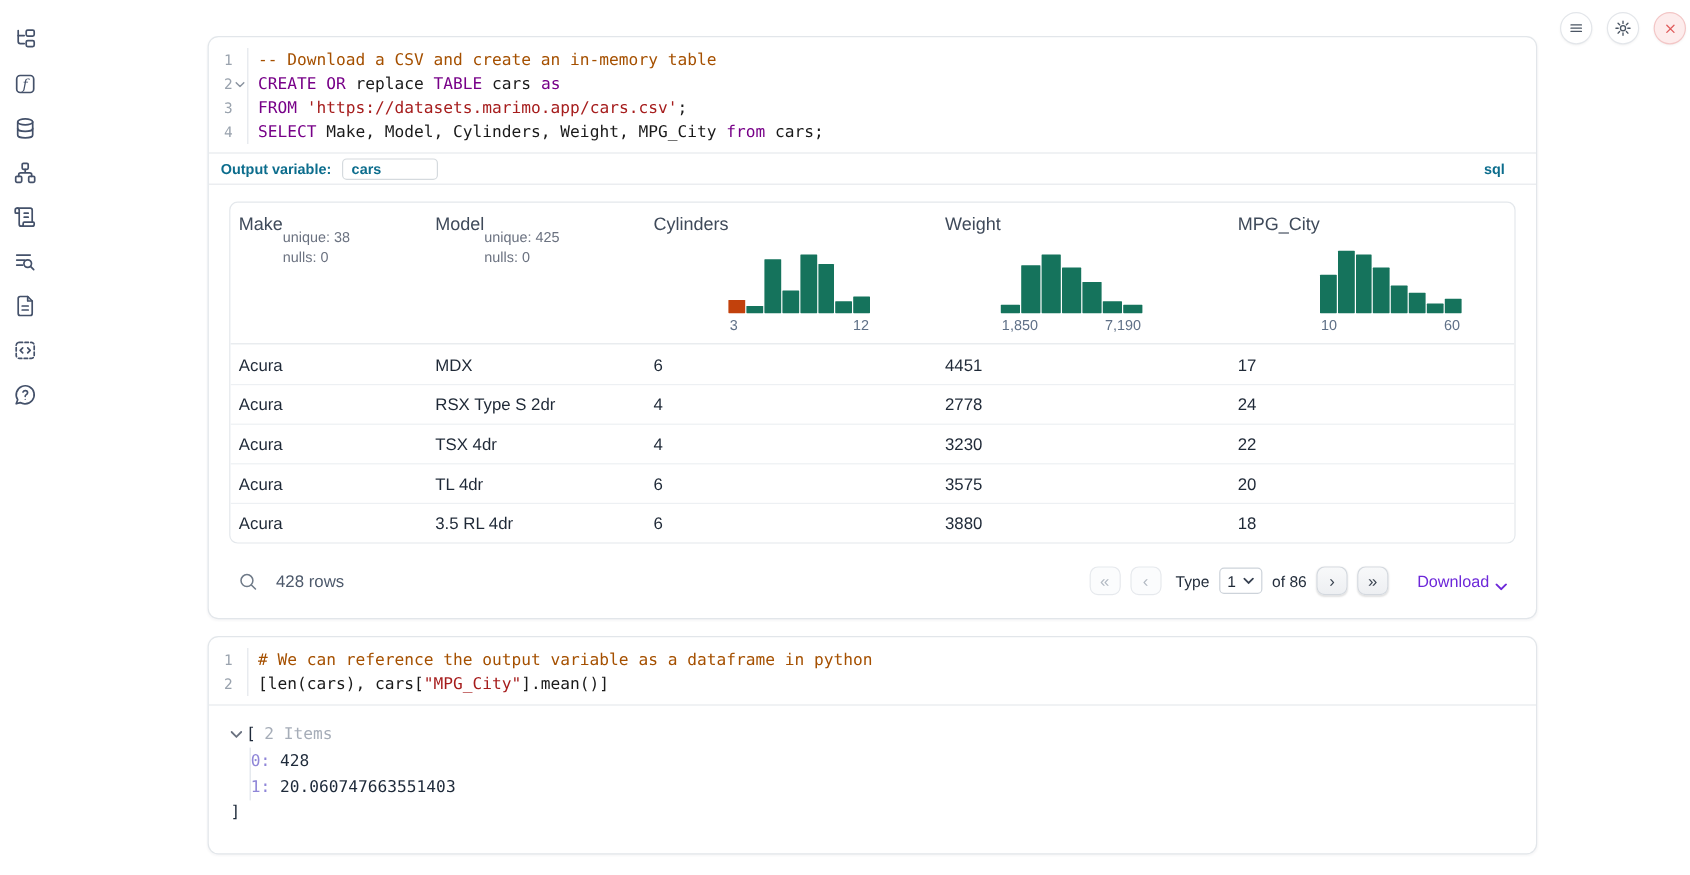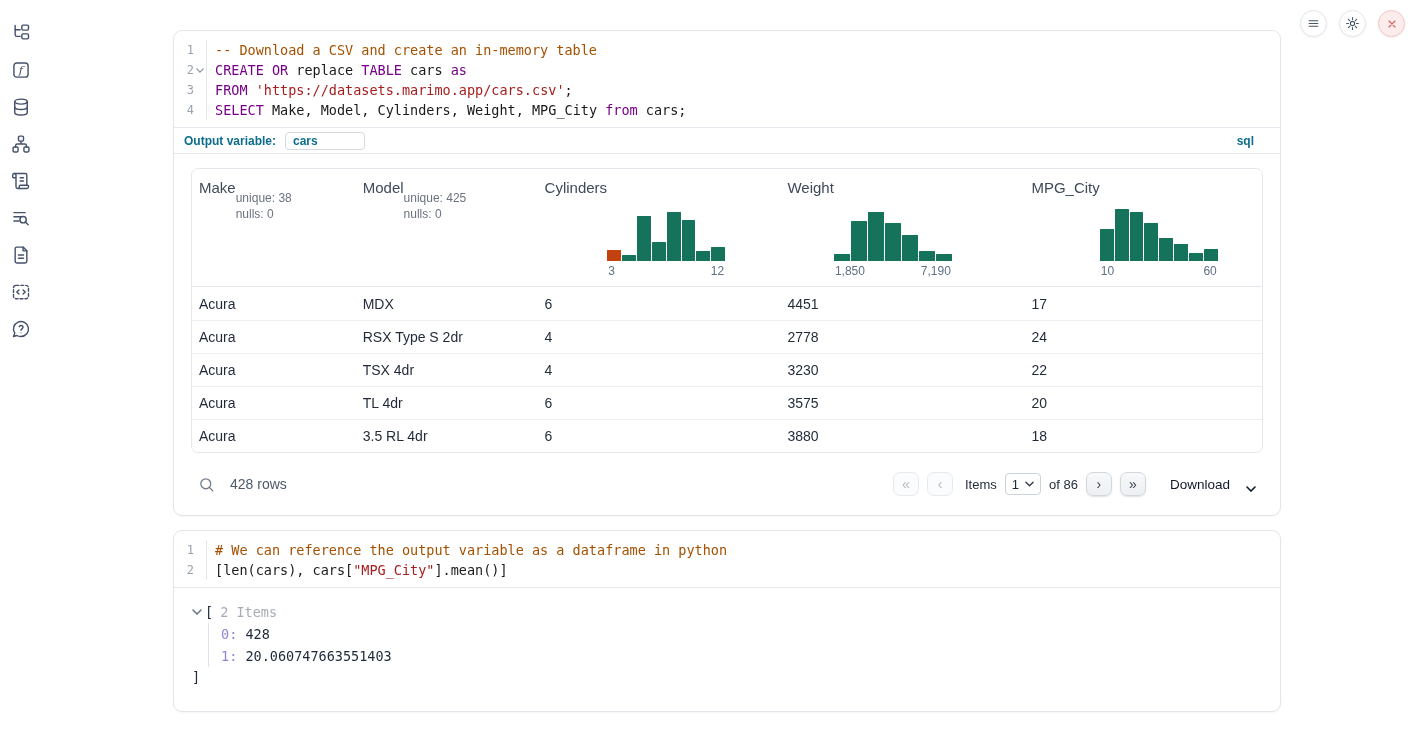--- a/index.html
+++ b/index.html
@@ -61,28 +61,28 @@
   
   .tfooter{flex:1;display:flex;align-items:center;padding:0 17px}
   .search-btn{color:#6f7a88;display:flex;margin-left:7px;cursor:pointer;background:none;border:none}
   .rowcount{margin-left:15px;font-size:14px;color:#4d596b}
   .pager{margin-left:auto;display:flex;align-items:center;gap:8px;font-size:13px;color:#252f3d}
   .pg-btn{width:26px;height:24px;border-radius:7px;display:flex;align-items:center;justify-content:center;font-size:14px;line-height:1;cursor:pointer}
   .pg-btn.disabled{border:1px solid #e6e9ed;background:#fbfcfd;color:#b3bac3}
   .pg-btn.enabled{border:1px solid #d3d8de;background:linear-gradient(#f8f9fa,#edeff2);color:#3b4451;box-shadow:0 1px 1.5px rgba(0,0,0,.12)}
   .pg-label{margin-left:4px}
   .pg-select{display:flex;align-items:center;gap:6px;border:1px solid #cdd3da;border-radius:4px;height:22px;padding:0 6px;background:#fff;color:#1f2937;cursor:pointer}
-  .download{margin-left:24px;margin-right:7px;color:#0f172a;font-size:13.5px;display:flex;align-items:flex-end;gap:16px;cursor:pointer}
+  .download{margin-left:24px;margin-right:7px;color:#6d28d9;font-size:13.5px;display:flex;align-items:flex-end;gap:5px;cursor:pointer}
 
   
   .output-area{border-top:1px solid #e6e9ed;padding:13px 18px;font-family:"DejaVu Sans Mono",monospace;font-size:13.5px;color:#1e2a3a;flex:1}
   .tree-head{display:flex;align-items:center;line-height:22px}
   .tree-chevron{color:#6b7280;display:flex;margin-right:3px;cursor:pointer}
   .items-label{color:#a6adb8;margin-left:7px}
-  .tree-body{border-left:1px solid #dfe4ea;margin-left:16px;padding-left:12px;margin-top:0}
+  .tree-body{border-left:1px solid #dfe4ea;margin-left:16px;margin-top:0}
   .tree-item{line-height:22px}
   .idx{color:#8f86d8}
   .val{color:#1e2a3a}
   .tree-close{line-height:20px}
 </style>
 </head>
 <body>
 
 <nav class="sidebar" id="sidebar">
     <div class="side-item">
@@ -353,21 +353,21 @@
     <button class="search-btn">
       <svg viewBox="0 0 24 24" width="17" height="17" fill="none" stroke="currentColor" stroke-width="1.8" stroke-linecap="round">
           <circle cx="11" cy="11" r="7"></circle>
           <path d="M16.2 16.2L21 21"></path>
         </svg>
     </button>
     <span class="rowcount">428 rows</span>
     <div class="pager">
       <div class="pg-btn disabled">«</div>
       <div class="pg-btn disabled">‹</div>
-      <span class="pg-label">Items</span>
+      <span class="pg-label">Type</span>
       <div class="pg-select">
         <span>1</span>
         <svg viewBox="0 0 10 6" width="9" height="6" fill="none" stroke="#374151" stroke-width="1.6" stroke-linecap="round">
             <path d="M1 1l4 4 4-4"></path>
           </svg>
       </div>
       <span>of 86</span>
       <div class="pg-btn enabled">›</div>
       <div class="pg-btn enabled">»</div>
     </div>

